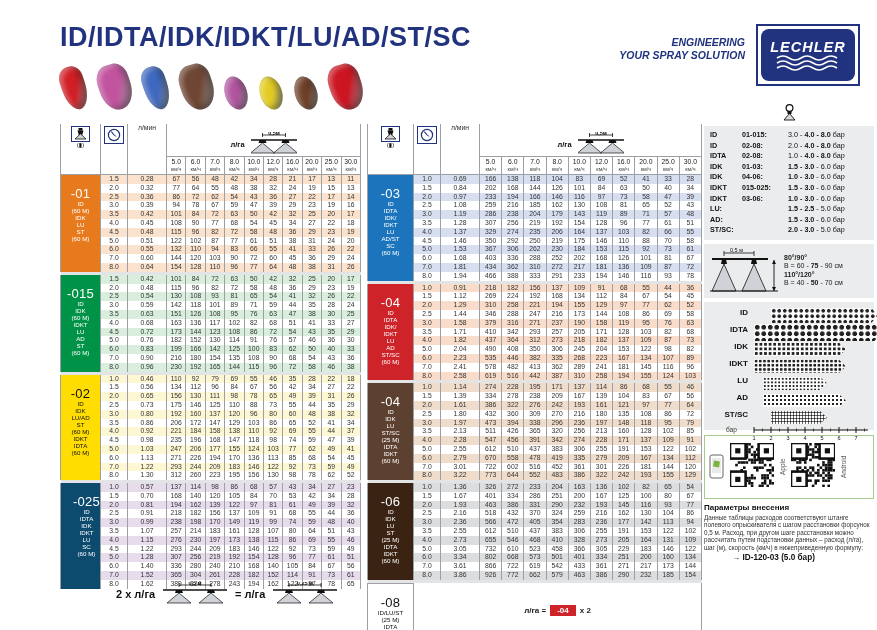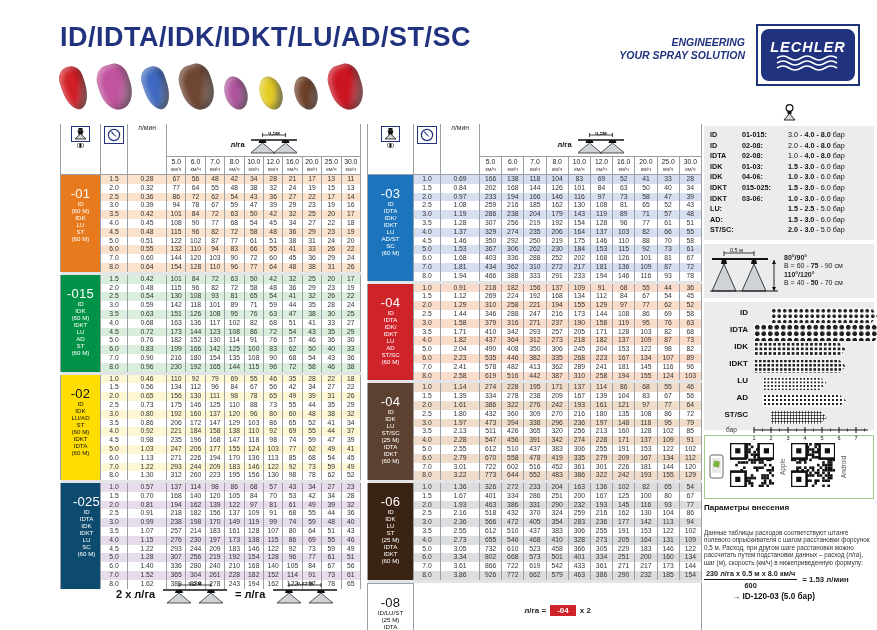--- a/index.html
+++ b/index.html
@@ -57,21 +57,21 @@
   .drow{position:relative;height:17px;}
   .dname{position:absolute;right:124px;top:1px;font-size:8px;font-weight:bold;color:#111;text-align:right;width:40px;}
   .arrow{position:absolute;background-color:#FDFDFD;
          clip-path:polygon(0 0,calc(100% - 7px) 0,100% 50%,calc(100% - 7px) 100%,0 100%);}
   #daxis{position:relative;height:16px;}
   #daxis .axl{position:absolute;left:18px;top:0;font-size:6.5px;color:#333;}
   #qrpanel{background:#fff;border:1.5px solid #A6C98F;height:62px;display:flex;
            align-items:center;gap:5px;padding:0 4px;margin-top:5px;}
   .qrlabel{font-size:6.5px;color:#555;writing-mode:vertical-rl;transform:rotate(180deg);height:44px;text-align:center;}
   #params{margin-top:4px;width:170px;}
-  #params h4{margin:0 0 17px 0;font-size:8px;color:#111;}
+  #params h4{margin:0 0 2px 0;font-size:8px;color:#111;}
   #params .body{font-size:6.3px;line-height:7.5px;color:#333;}
   #fieldrow{display:flex;align-items:center;gap:8px;margin-top:3px;}
   #fieldrow .big{font-size:8px;font-weight:bold;line-height:10px;}
   #formula{display:flex;align-items:center;gap:5px;margin-top:3px;}
   #formula .frac{text-align:center;font-size:7.3px;font-weight:bold;}
   #formula .num{border-bottom:1px solid #111;padding:0 2px 1px 2px;}
   #formula .den{padding-top:1px;}
   #formula .res{font-size:7.8px;font-weight:bold;}
   #conclusion{font-size:8.2px;font-weight:bold;margin-top:2px;padding-left:28px;color:#111;}
   
@@ -2000,27 +2000,20 @@
           <rect x="28.6" y="0" width="15.600000000000001" height="15.600000000000001" fill="none" stroke="#111" stroke-width="2.6"></rect>
           <rect x="33.800000000000004" y="5.2" width="5.2" height="5.2" fill="#111"></rect>
           <rect x="0" y="28.6" width="15.600000000000001" height="15.600000000000001" fill="none" stroke="#111" stroke-width="2.6"></rect>
           <rect x="5.2" y="33.800000000000004" width="5.2" height="5.2" fill="#111"></rect>
         </svg></span>
       <span class="qrlabel">Android</span>
     </div>
   <div id="params">
     <h4>Параметры внесения</h4>
     <div class="body">Данные таблицы расходов соответствуют штанге полевого опрыскивателя с шагом расстановки форсунок 0,5 м. Расход, при другом шаге расстановки можно рассчитать путем подстановки данных – расход (л/га), шаг (м), скорость (км/ч) в нижеприведенную формулу:</div>
-    <div id="formula">
-      <div class="frac">
-        <div class="num">230 л/га x 0.5 м x 8.0 км/ч</div>
-        <div class="den">600</div>
-      </div>
-      <div class="res">= 1.53 л/мин</div>
-    </div>
     <div id="conclusion">→ ID-120-03 (5.0 бар)</div>
   </div>
 </div>
 
 <div id="bformula">
   <span>2 x л/га</span>
   <span id="bspray1"><svg width="64" height="22" viewBox="0 0 64 22">
         <line x1="16" y1="3" x2="48" y2="3" stroke="#111" stroke-width="0.8"></line>
         <line x1="16" y1="1" x2="16" y2="5" stroke="#111" stroke-width="0.8"></line>
         <line x1="48" y1="1" x2="48" y2="5" stroke="#111" stroke-width="0.8"></line>

